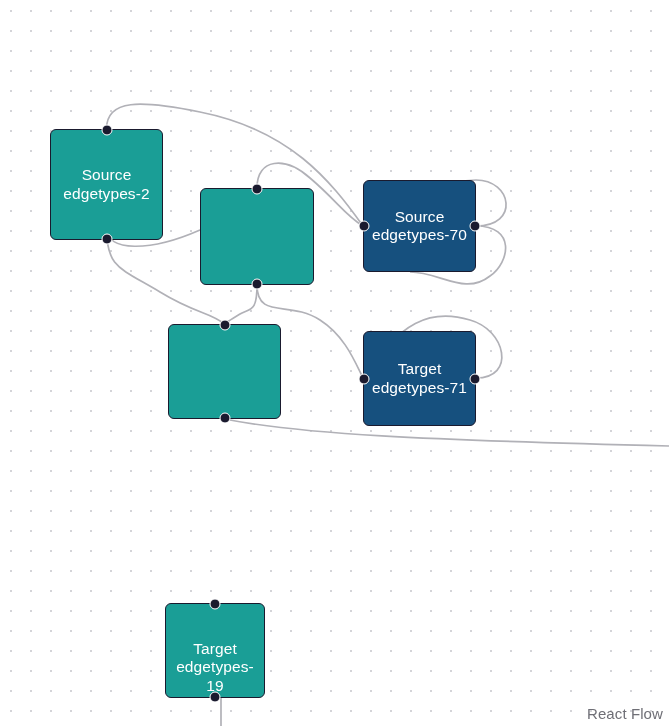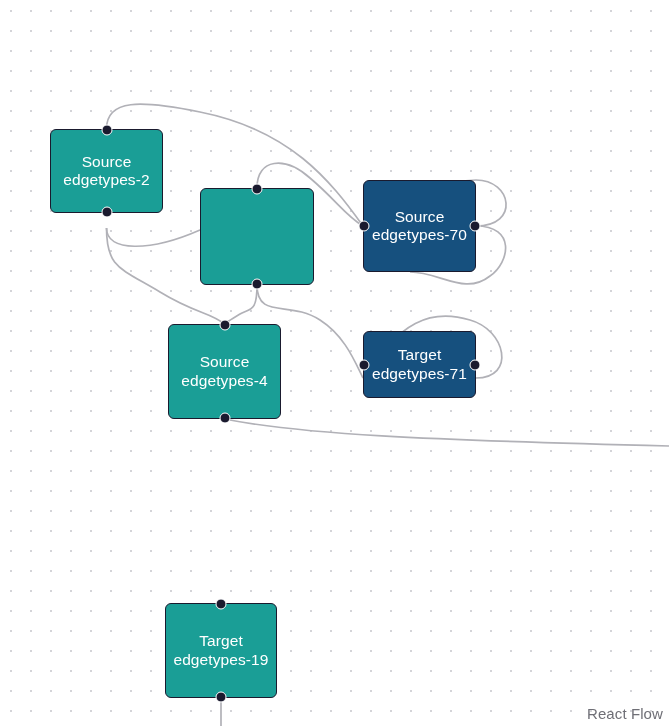--- a/index.html
+++ b/index.html
@@ -91,45 +91,44 @@
       <path d="M 257 285 C 257 313, 250 308, 240 314 C 232 319, 228 321, 224.5 324" class="rf-edge" stroke="#b1b1b7"></path>
       <path d="M 257 285 C 257 320, 290 300, 320 320 C 345 336, 355 362, 363 378" class="rf-edge" stroke="#b1b1b7"></path>
       <path d="M 476 226 C 520 226, 512 180, 476 180 C 440 180, 430 200, 410 226" class="rf-edge" stroke="#b1b1b7"></path>
       <path d="M 476 226 C 516 226, 510 262, 490 276 C 465 296, 440 272, 410 272" class="rf-edge" stroke="#b1b1b7"></path>
       <path d="M 476 378 C 516 378, 506 330, 470 320 C 430 308, 400 322, 363 378" class="rf-edge" stroke="#b1b1b7"></path>
       <path d="M 224.5 419 C 300 434, 420 440, 669 446" class="rf-edge" stroke="#b1b1b7"></path>
       <path d="M 221 698 C 221 712, 221 718, 221 726" class="rf-edge" stroke="#b1b1b7"></path>
     </svg>
 
   <div id="node-layer">
-      <div class="rf-node node-teal" style="left: 50px; top: 129px; width: 113px; height: 84px;">
+      <div class="rf-node node-teal" style="left: 50px; top: 129px; width: 113px; height: 111px;">
         <span class="label">Source edgetypes-2</span>
         <span class="handle top"></span>
         <span class="handle bottom"></span>
       </div>
       <div class="rf-node node-teal" style="left: 200px; top: 188px; width: 114px; height: 97px;">
         <span class="handle top"></span>
         <span class="handle bottom"></span>
       </div>
       <div class="rf-node node-blue" style="left: 363px; top: 180px; width: 113px; height: 92px;">
         <span class="label">Source edgetypes-70</span>
         <span class="handle left"></span>
         <span class="handle right"></span>
       </div>
       <div class="rf-node node-teal" style="left: 168px; top: 324px; width: 113px; height: 95px;">
-        <span class="label">Source edgetypes-4</span>
         <span class="handle top"></span>
         <span class="handle bottom"></span>
       </div>
-      <div class="rf-node node-blue" style="left: 363px; top: 331px; width: 113px; height: 67px; align-items: center;">
+      <div class="rf-node node-blue" style="left: 363px; top: 331px; width: 113px; height: 95px; align-items: center;">
         <span class="label">Target edgetypes-71</span>
         <span class="handle left"></span>
         <span class="handle right"></span>
       </div>
-      <div class="rf-node node-teal" style="left: 165px; top: 603px; width: 112px; height: 95px;">
+      <div class="rf-node node-teal" style="left: 165px; top: 603px; width: 100px; height: 95px; align-items: flex-end;">
         <span class="label">Target edgetypes-19</span>
         <span class="handle top"></span>
         <span class="handle bottom"></span>
       </div>
     </div>
 
   <div id="attribution">React Flow</div>
 
 </div>
 

